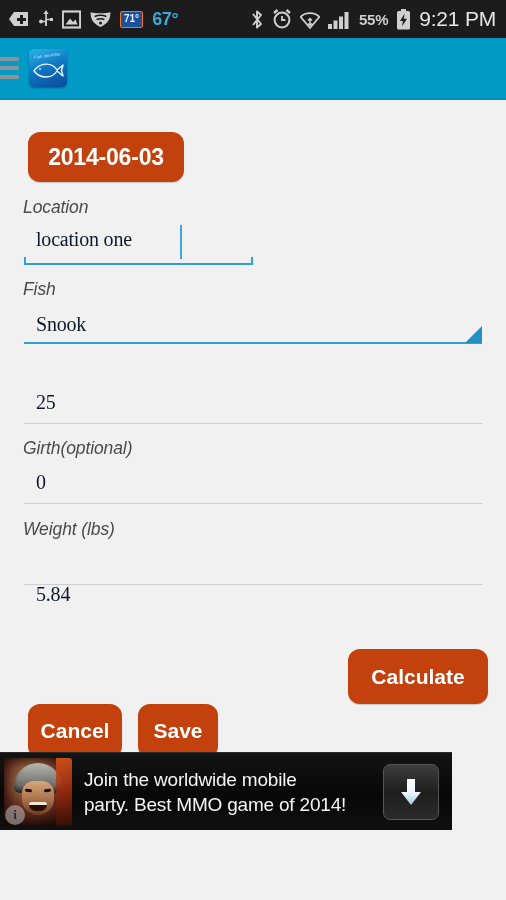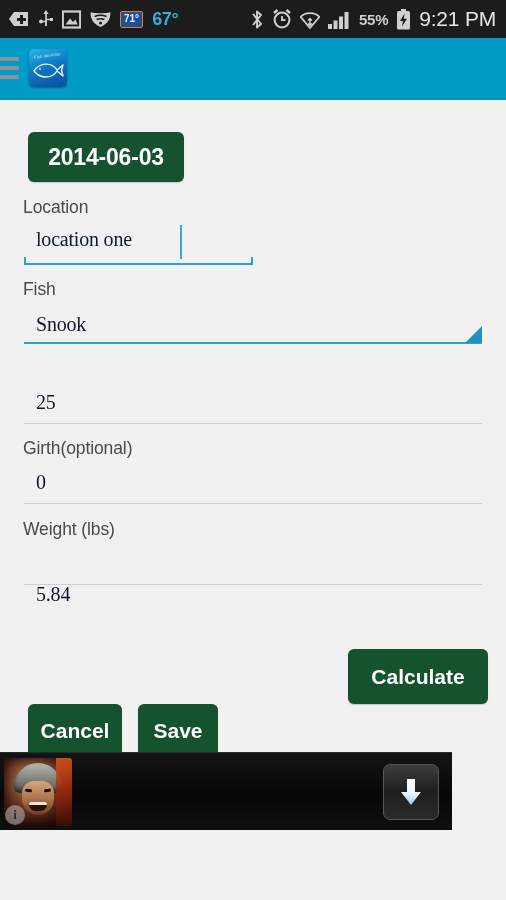--- a/index.html
+++ b/index.html
@@ -55,33 +55,33 @@
   }
   .app-icon svg { position: absolute; left: 3px; top: 11px; }
   .ab-title {
     margin-left: 14px; color: #10242e; font-size: 25px; letter-spacing: -0.2px;
   }
 
   
   .body { position: absolute; top: 100px; left: 0; width: 506px; height: 645px; background: #f1f1f1; }
 
   .btn {
-    background: #14532d; color: #ffffff; border: none;
+    background: #c2410c; color: #ffffff; border: none;
     font-family: "Liberation Sans", sans-serif; font-weight: bold;
-    cursor: pointer; border-radius: 6px;
+    cursor: pointer; border-radius: 12px;
     box-shadow: 0 1px 1px rgba(0,0,0,.18);
   }
   .date-btn {
     position: absolute; left: 28px; top: 32px;
     width: 156px; height: 50px; font-size: 23px; letter-spacing: -0.2px;
   }
 
   .field-label {
     position: absolute; left: 23px; color: #4a4a4a;
-    font-size: 17.5px; letter-spacing: -0.1px;
+    font-size: 17.5px; letter-spacing: -0.1px; font-style: italic;
   }
 
   .input-val {
     position: absolute; color: #0f172a; font-size: 20px; letter-spacing: -0.2px;
     white-space: nowrap;
     font-family: Liberation Serif, serif;
   }
   .underline-gray {
     position: absolute; height: 1px; background: #cfcfcf;
   }
@@ -292,20 +292,24 @@
 
   <div class="ad">
     <div class="ad-thumb">
       <div class="helm"></div>
       <div class="face"></div>
       <div class="eye l"></div>
       <div class="eye r"></div>
       <div class="mouth"></div>
       <div class="flame"></div>
       <div class="ad-badge">i</div>
+    </div>
+    <div class="ad-text">
+      <div>Join the worldwide mobile</div>
+      <div>party. Best MMO game of 2014!</div>
     </div>
     <div class="ad-dl">
       <svg width="30" height="32" viewBox="0 0 30 32">
         <defs>
           <linearGradient id="dlg" x1="0" y1="0" x2="0" y2="1">
             <stop offset="0%" stop-color="#ffffff"></stop>
             <stop offset="55%" stop-color="#eaf4fb"></stop>
             <stop offset="100%" stop-color="#9fc6e0"></stop>
           </linearGradient>
         </defs>

